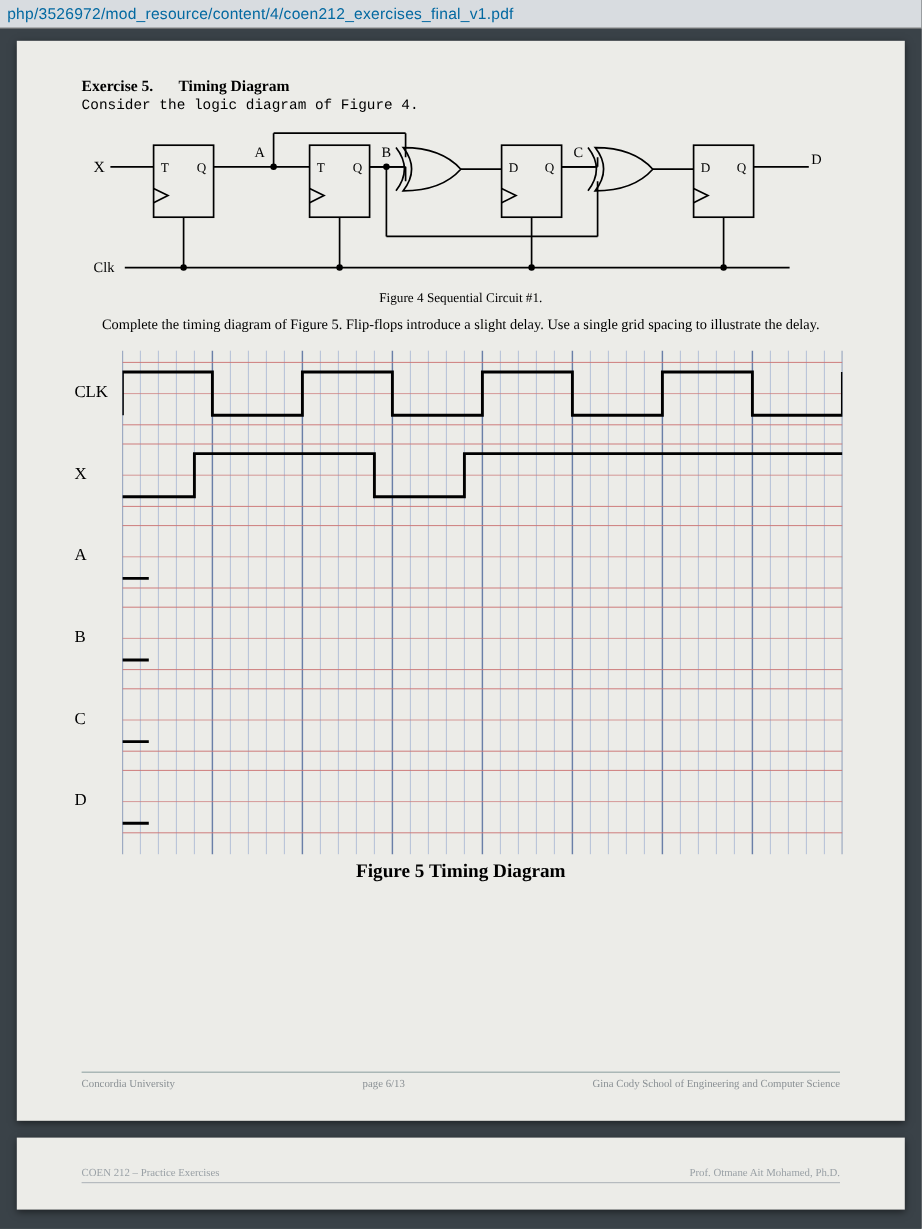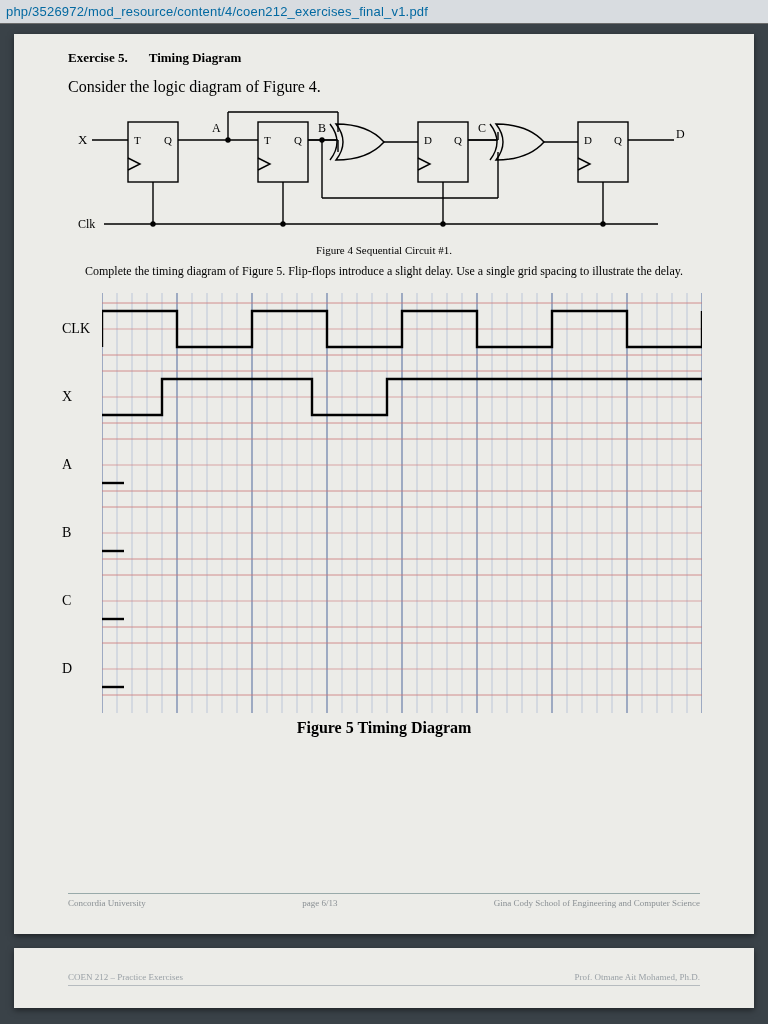--- a/index.html
+++ b/index.html
@@ -29,29 +29,29 @@
     gap: 14px;
   }
   .page {
     background: #ecece8;
     width: 740px;
     box-shadow: 0 2px 6px rgba(0,0,0,.5);
     position: relative;
   }
   .page.main {
     height: 900px;
-    padding: 16px 54px 20px 54px;
+    padding: 30px 54px 20px 54px;
   }
   .page.stub {
     height: 60px;
     padding: 24px 54px 0 54px;
   }
   .ex-title { font-size: 13px; font-weight: bold; }
   .ex-title .num { margin-right: 18px; }
-  .consider { font-size: 16px; margin-top: 12px; }
+  .consider { font-size: 12px; margin-top: 1px; font-family: Liberation Mono, monospace; }
   .circuit-wrap { margin: 14px 0 4px 10px; }
   .fig-cap { text-align: center; font-size: 11px; font-weight: normal; margin-top: 4px; }
   .instr { font-size: 12px; margin-top: 8px; line-height: 1.25; text-align: center; }
   .timing-wrap { margin-top: 14px; position: relative; }
   .sig-labels {
     position: absolute; left: -6px; top: 0; height: 100%;
     display: flex; flex-direction: column;
     font-size: 14px; font-weight: 500;
   }
   .sig-labels span { position: absolute; left: 0; }

